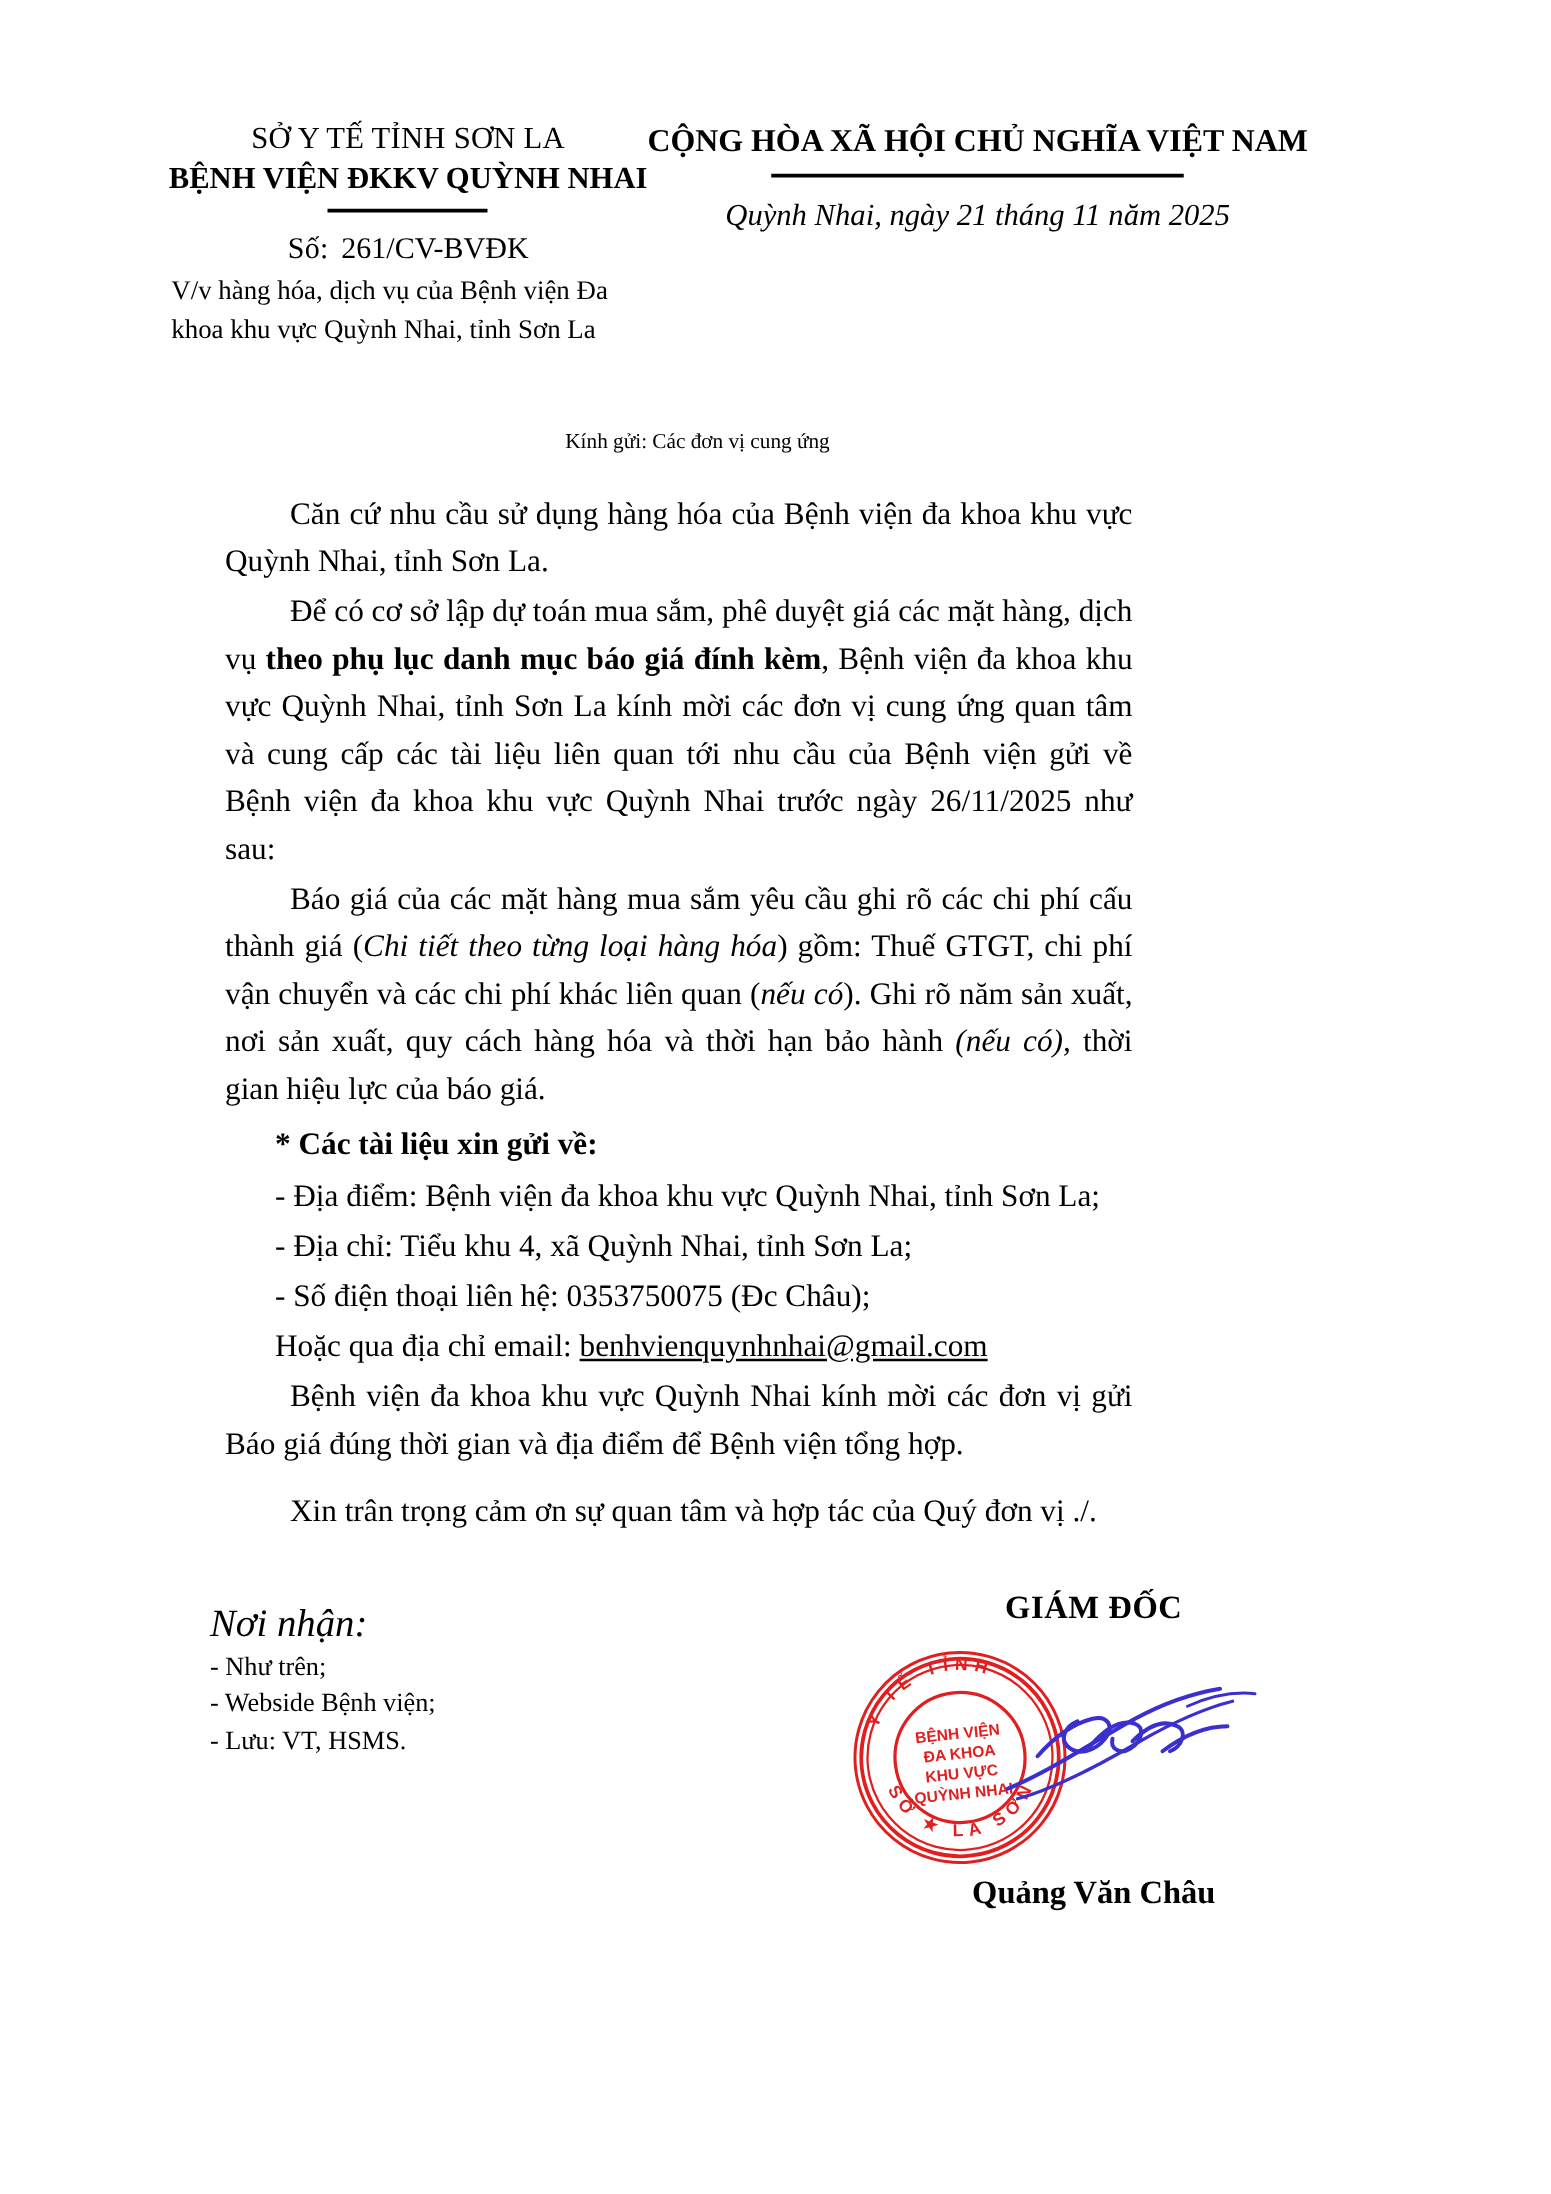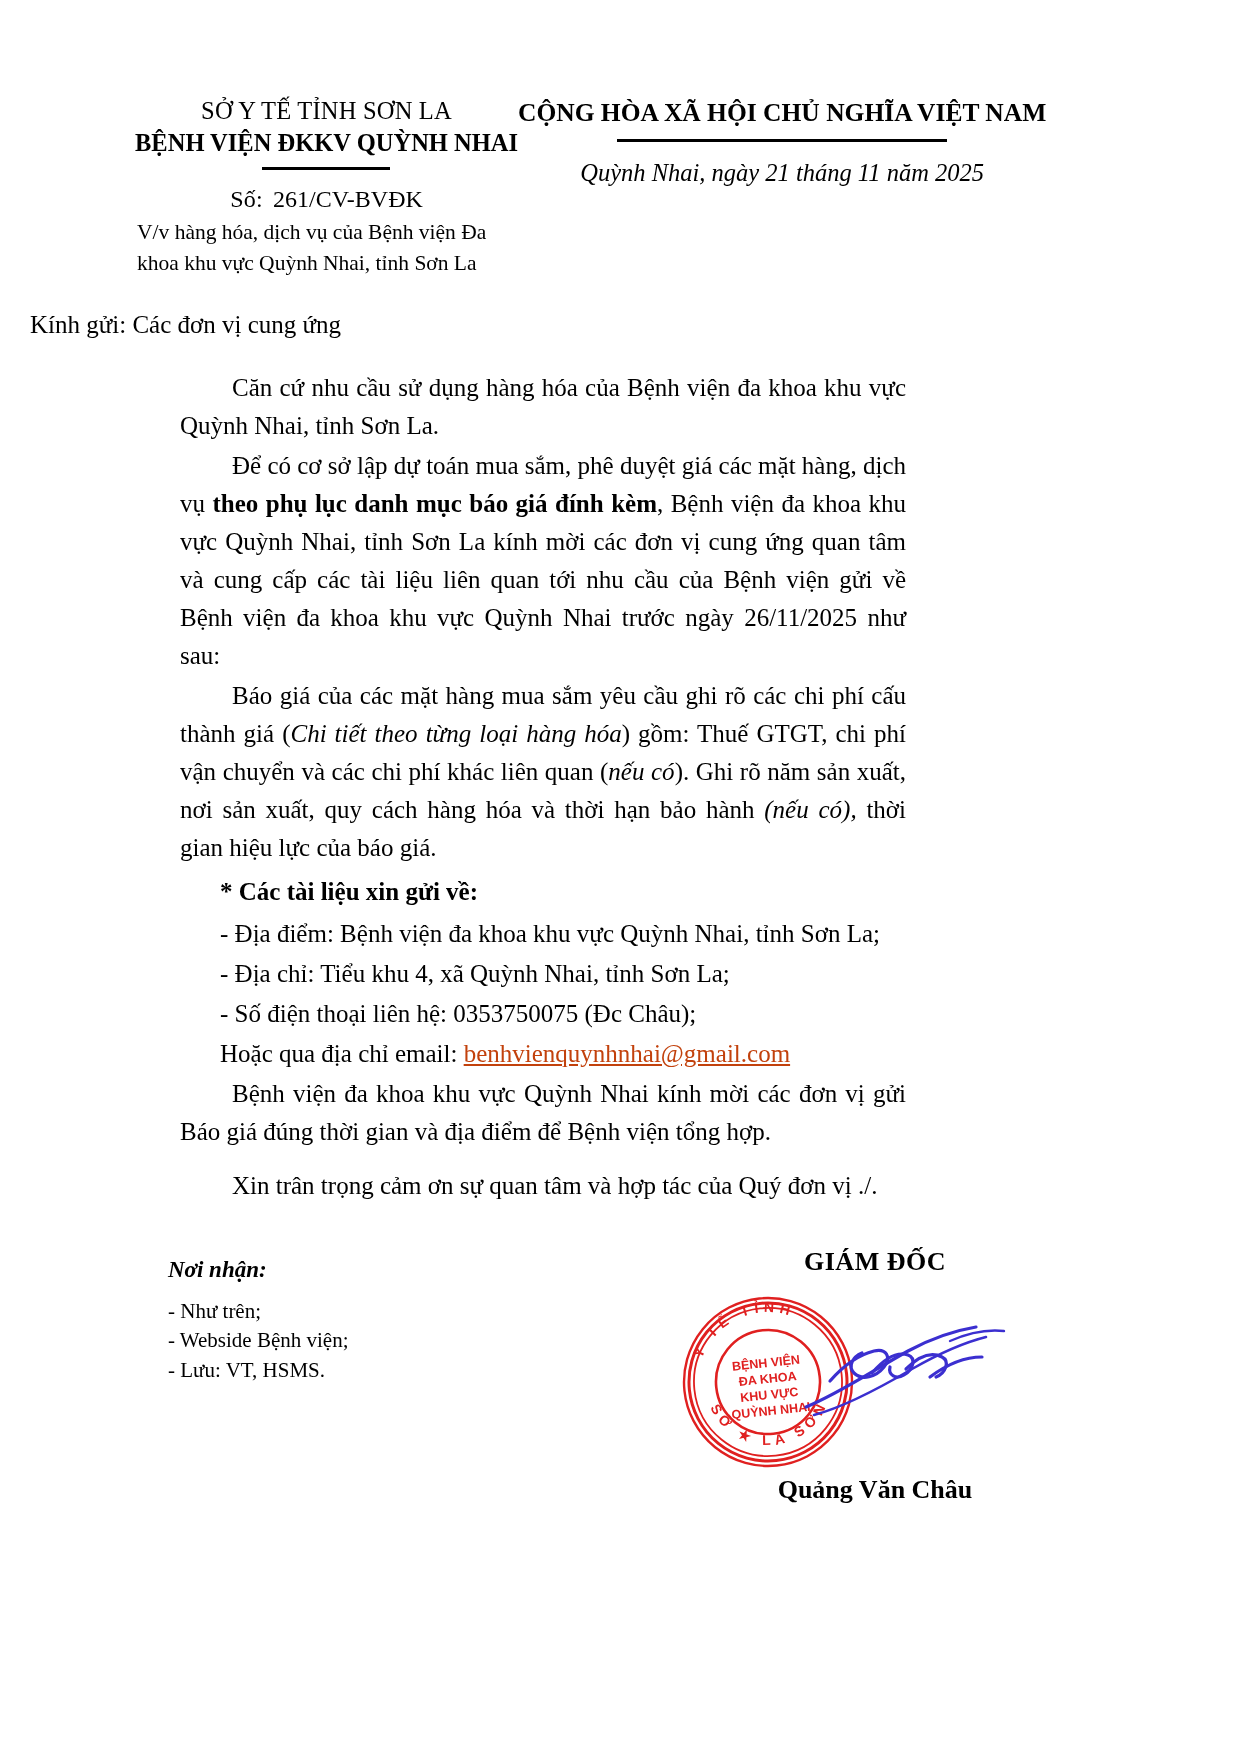--- a/index.html
+++ b/index.html
@@ -91,22 +91,23 @@
   }
   .date-line {
     font-size: 24.5px;
     font-style: italic;
     margin-top: 17px;
     white-space: nowrap;
   }
 
   
   .recipient {
-    font-size: 25px;
-    margin-top: 32px;
+    text-align: center;
+    font-size: 17px;
+    margin-top: 64px;
     margin-left: 30px;
   }
   .body {
     margin: 0 180px 0 180px;
     padding-top: 30px;
     font-size: 25px;
     line-height: 1.52;
     text-align: justify;
   }
   .body p {
@@ -123,41 +124,41 @@
     font-size: 25px;
     text-indent: 40px;
     margin: 6px 0 4px 0;
   }
   .bullet {
     text-indent: 40px;
     margin: 0 0 2px 0;
     text-align: left;
   }
   .email {
-    color: #c2410c;
+    color: #000000;
     text-decoration: underline;
   }
 
   
   .footer {
     position: relative;
     margin-top: 42px;
     height: 330px;
   }
   .noinhan {
     position: absolute;
     left: 168px;
     top: 10px;
     width: 420px;
   }
   .noinhan-title {
-    font-weight: bold;
+    font-weight: normal;
     font-style: italic;
-    font-size: 23px;
-    margin-bottom: 14px;
+    font-size: 31px;
+    margin-bottom: 2px;
   }
   .noinhan-item {
     font-size: 21px;
     line-height: 1.42;
   }
   .sign-block {
     position: absolute;
     left: 660px;
     top: 0;
     width: 430px;

